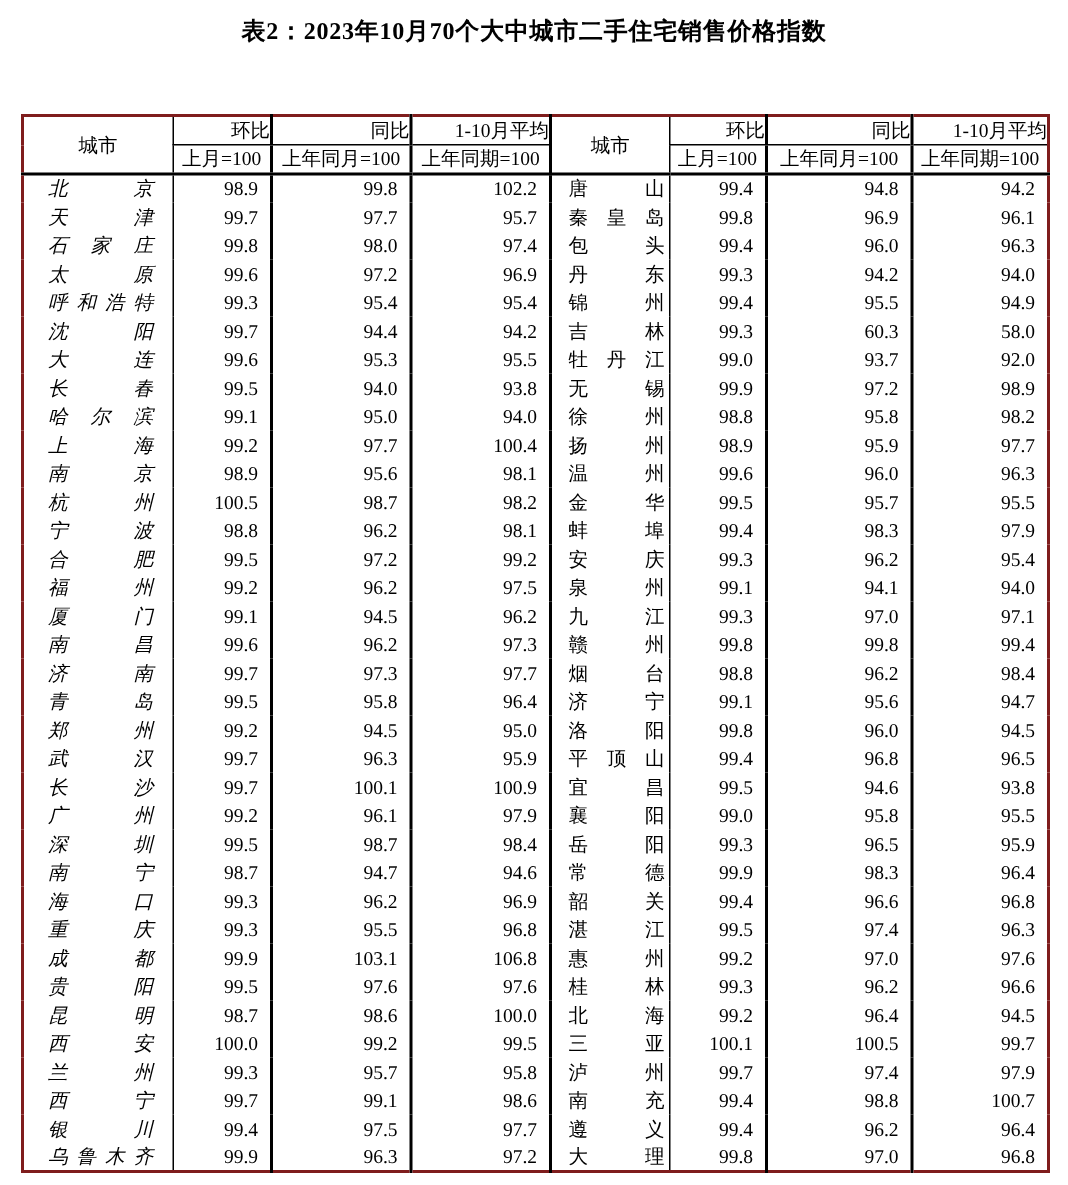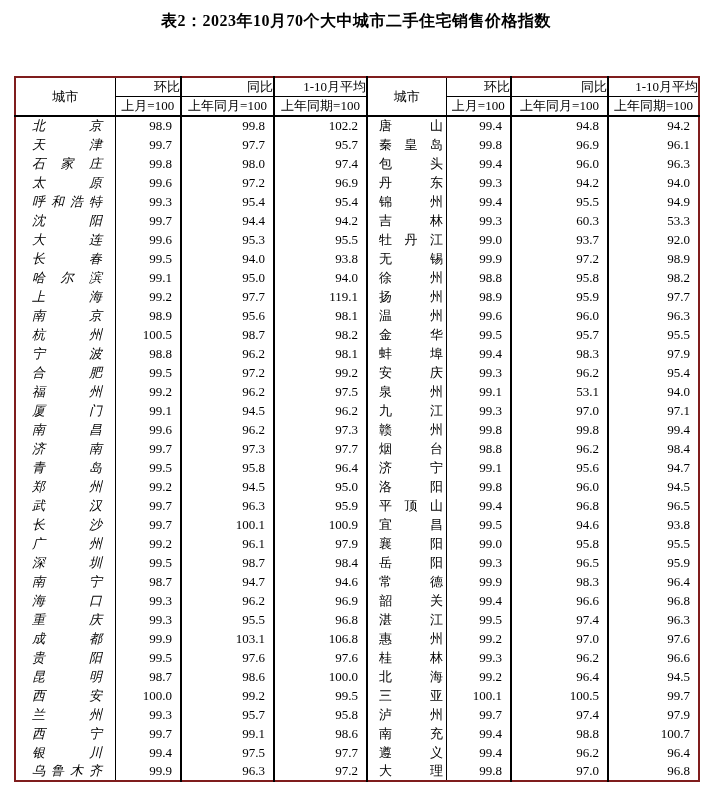--- a/index.html
+++ b/index.html
@@ -161,21 +161,21 @@
           <td class="num vl-thick">94.9</td>
         </tr>
         <tr>
           <td class="city city-left"><span class="city-span">沈阳</span></td>
           <td class="num vl-thin">99.7</td>
           <td class="num vl-thick">94.4</td>
           <td class="num vl-thick">94.2</td>
           <td class="city city-right vl-thick"><span class="city-span">吉林</span></td>
           <td class="num vl-thin">99.3</td>
           <td class="num vl-thick">60.3</td>
-          <td class="num vl-thick">53.3</td>
+          <td class="num vl-thick">58.0</td>
         </tr>
         <tr>
           <td class="city city-left"><span class="city-span">大连</span></td>
           <td class="num vl-thin">99.6</td>
           <td class="num vl-thick">95.3</td>
           <td class="num vl-thick">95.5</td>
           <td class="city city-right vl-thick"><span class="city-span">牡丹江</span></td>
           <td class="num vl-thin">99.0</td>
           <td class="num vl-thick">93.7</td>
           <td class="num vl-thick">92.0</td>
@@ -197,21 +197,21 @@
           <td class="num vl-thick">94.0</td>
           <td class="city city-right vl-thick"><span class="city-span">徐州</span></td>
           <td class="num vl-thin">98.8</td>
           <td class="num vl-thick">95.8</td>
           <td class="num vl-thick">98.2</td>
         </tr>
         <tr>
           <td class="city city-left"><span class="city-span">上海</span></td>
           <td class="num vl-thin">99.2</td>
           <td class="num vl-thick">97.7</td>
-          <td class="num vl-thick">119.1</td>
+          <td class="num vl-thick">100.4</td>
           <td class="city city-right vl-thick"><span class="city-span">扬州</span></td>
           <td class="num vl-thin">98.9</td>
           <td class="num vl-thick">95.9</td>
           <td class="num vl-thick">97.7</td>
         </tr>
         <tr>
           <td class="city city-left"><span class="city-span">南京</span></td>
           <td class="num vl-thin">98.9</td>
           <td class="num vl-thick">95.6</td>
           <td class="num vl-thick">98.1</td>
@@ -250,21 +250,21 @@
           <td class="num vl-thick">96.2</td>
           <td class="num vl-thick">95.4</td>
         </tr>
         <tr>
           <td class="city city-left"><span class="city-span">福州</span></td>
           <td class="num vl-thin">99.2</td>
           <td class="num vl-thick">96.2</td>
           <td class="num vl-thick">97.5</td>
           <td class="city city-right vl-thick"><span class="city-span">泉州</span></td>
           <td class="num vl-thin">99.1</td>
-          <td class="num vl-thick">53.1</td>
+          <td class="num vl-thick">94.1</td>
           <td class="num vl-thick">94.0</td>
         </tr>
         <tr>
           <td class="city city-left"><span class="city-span">厦门</span></td>
           <td class="num vl-thin">99.1</td>
           <td class="num vl-thick">94.5</td>
           <td class="num vl-thick">96.2</td>
           <td class="city city-right vl-thick"><span class="city-span">九江</span></td>
           <td class="num vl-thin">99.3</td>
           <td class="num vl-thick">97.0</td>

